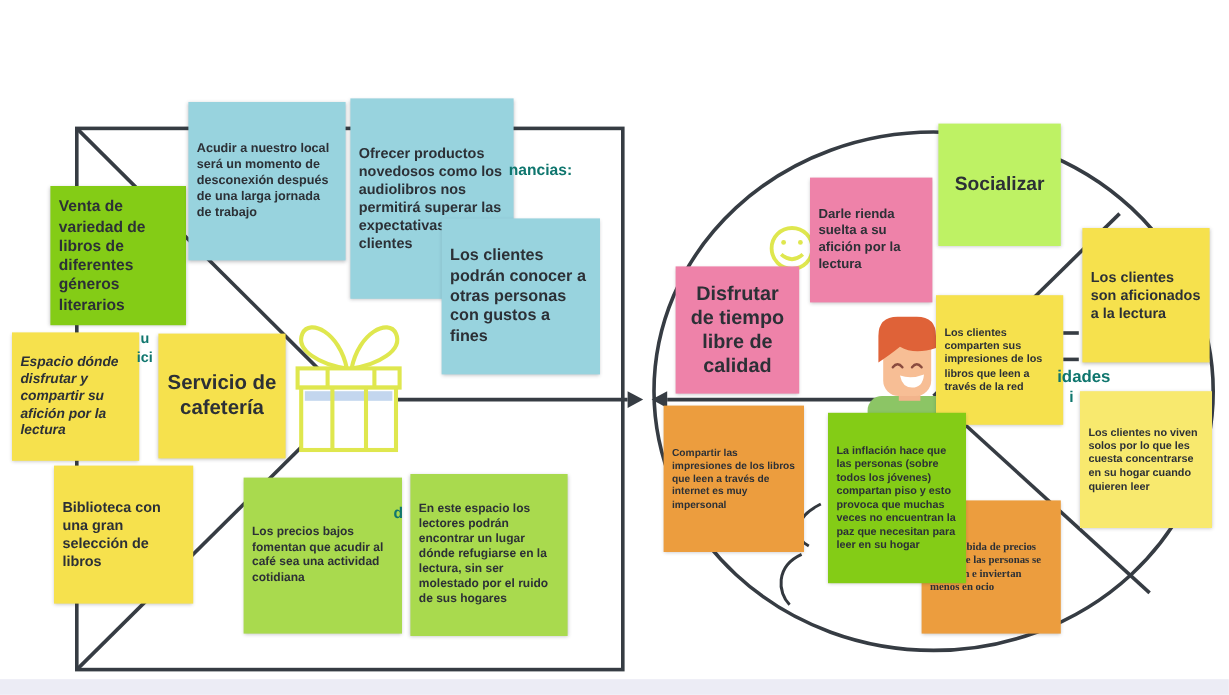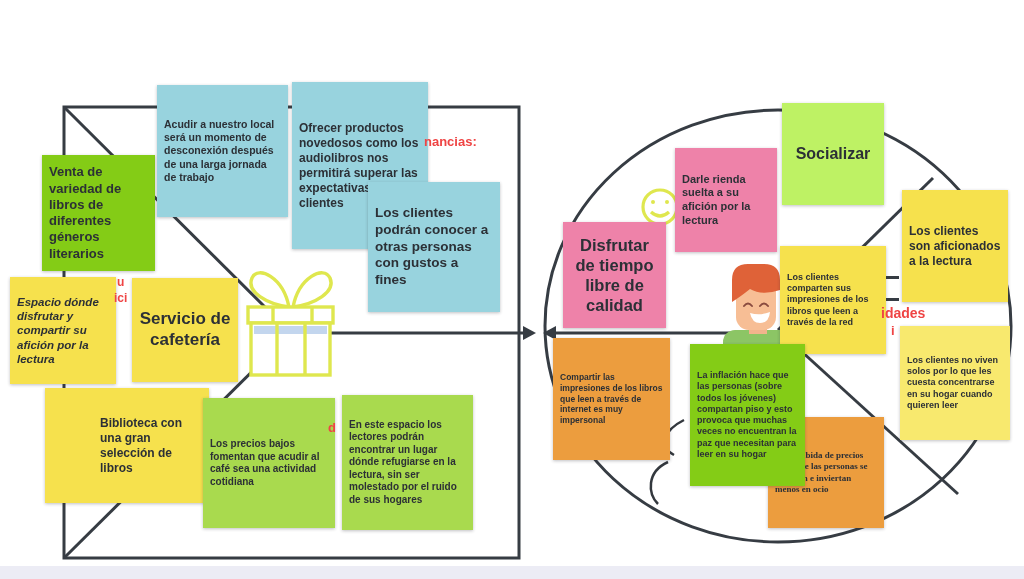--- a/index.html
+++ b/index.html
@@ -20,21 +20,21 @@
     width:100%;
     padding:7px;
     font-weight:bold;
     color:#2c3036;
     line-height:1.25;
   }
   .note-text.center{text-align:center;line-height:1.22;}
   .frag{
     position:absolute;
     font-weight:bold;
-    color:#ef4444;
+    color:#0f766e;
     white-space:nowrap;
   }
   #bottom-strip{
     position:absolute;left:0;top:566px;width:1024px;height:13px;
     background:#ececf5;
   }
 </style>
 </head>
 <body>
 
@@ -108,21 +108,21 @@
     </div>
     <div class="note" style="left: 368px; top: 182px; width: 132px; height: 130px; background: rgb(152, 211, 222); font-size: 13.5px;">
       <div class="note-text">Los clientes podrán conocer a otras personas con gustos a fines</div>
     </div>
     <div class="note" style="left: 10px; top: 277px; width: 106px; height: 107px; background: rgb(246, 225, 77); font-size: 11.5px; font-style: italic;">
       <div class="note-text">Espacio dónde disfrutar y compartir su afición por la lectura</div>
     </div>
     <div class="note" style="left: 132px; top: 278px; width: 106px; height: 104px; background: rgb(246, 225, 77); font-size: 17px;">
       <div class="note-text center">Servicio de cafetería</div>
     </div>
-    <div class="note" style="left: 45px; top: 388px; width: 116px; height: 115px; background: rgb(246, 225, 77); font-size: 12px; padding-left: 48px;">
+    <div class="note" style="left: 45px; top: 388px; width: 116px; height: 115px; background: rgb(246, 225, 77); font-size: 12px;">
       <div class="note-text">Biblioteca con una gran selección de libros</div>
     </div>
     <div class="note" style="left: 203px; top: 398px; width: 132px; height: 130px; background: rgb(169, 218, 78); font-size: 10px;">
       <div class="note-text">Los precios bajos fomentan que acudir al café sea una actividad cotidiana</div>
     </div>
     <div class="note" style="left: 342px; top: 395px; width: 131px; height: 135px; background: rgb(169, 218, 78); font-size: 10px;">
       <div class="note-text">En este espacio los lectores podrán encontrar un lugar dónde refugiarse en la lectura, sin ser molestado por el ruido de sus hogares</div>
     </div>
     <div class="note" style="left: 563px; top: 222px; width: 103px; height: 106px; background: rgb(238, 130, 169); font-size: 16.5px;">
       <div class="note-text center">Disfrutar de tiempo libre de calidad</div>

